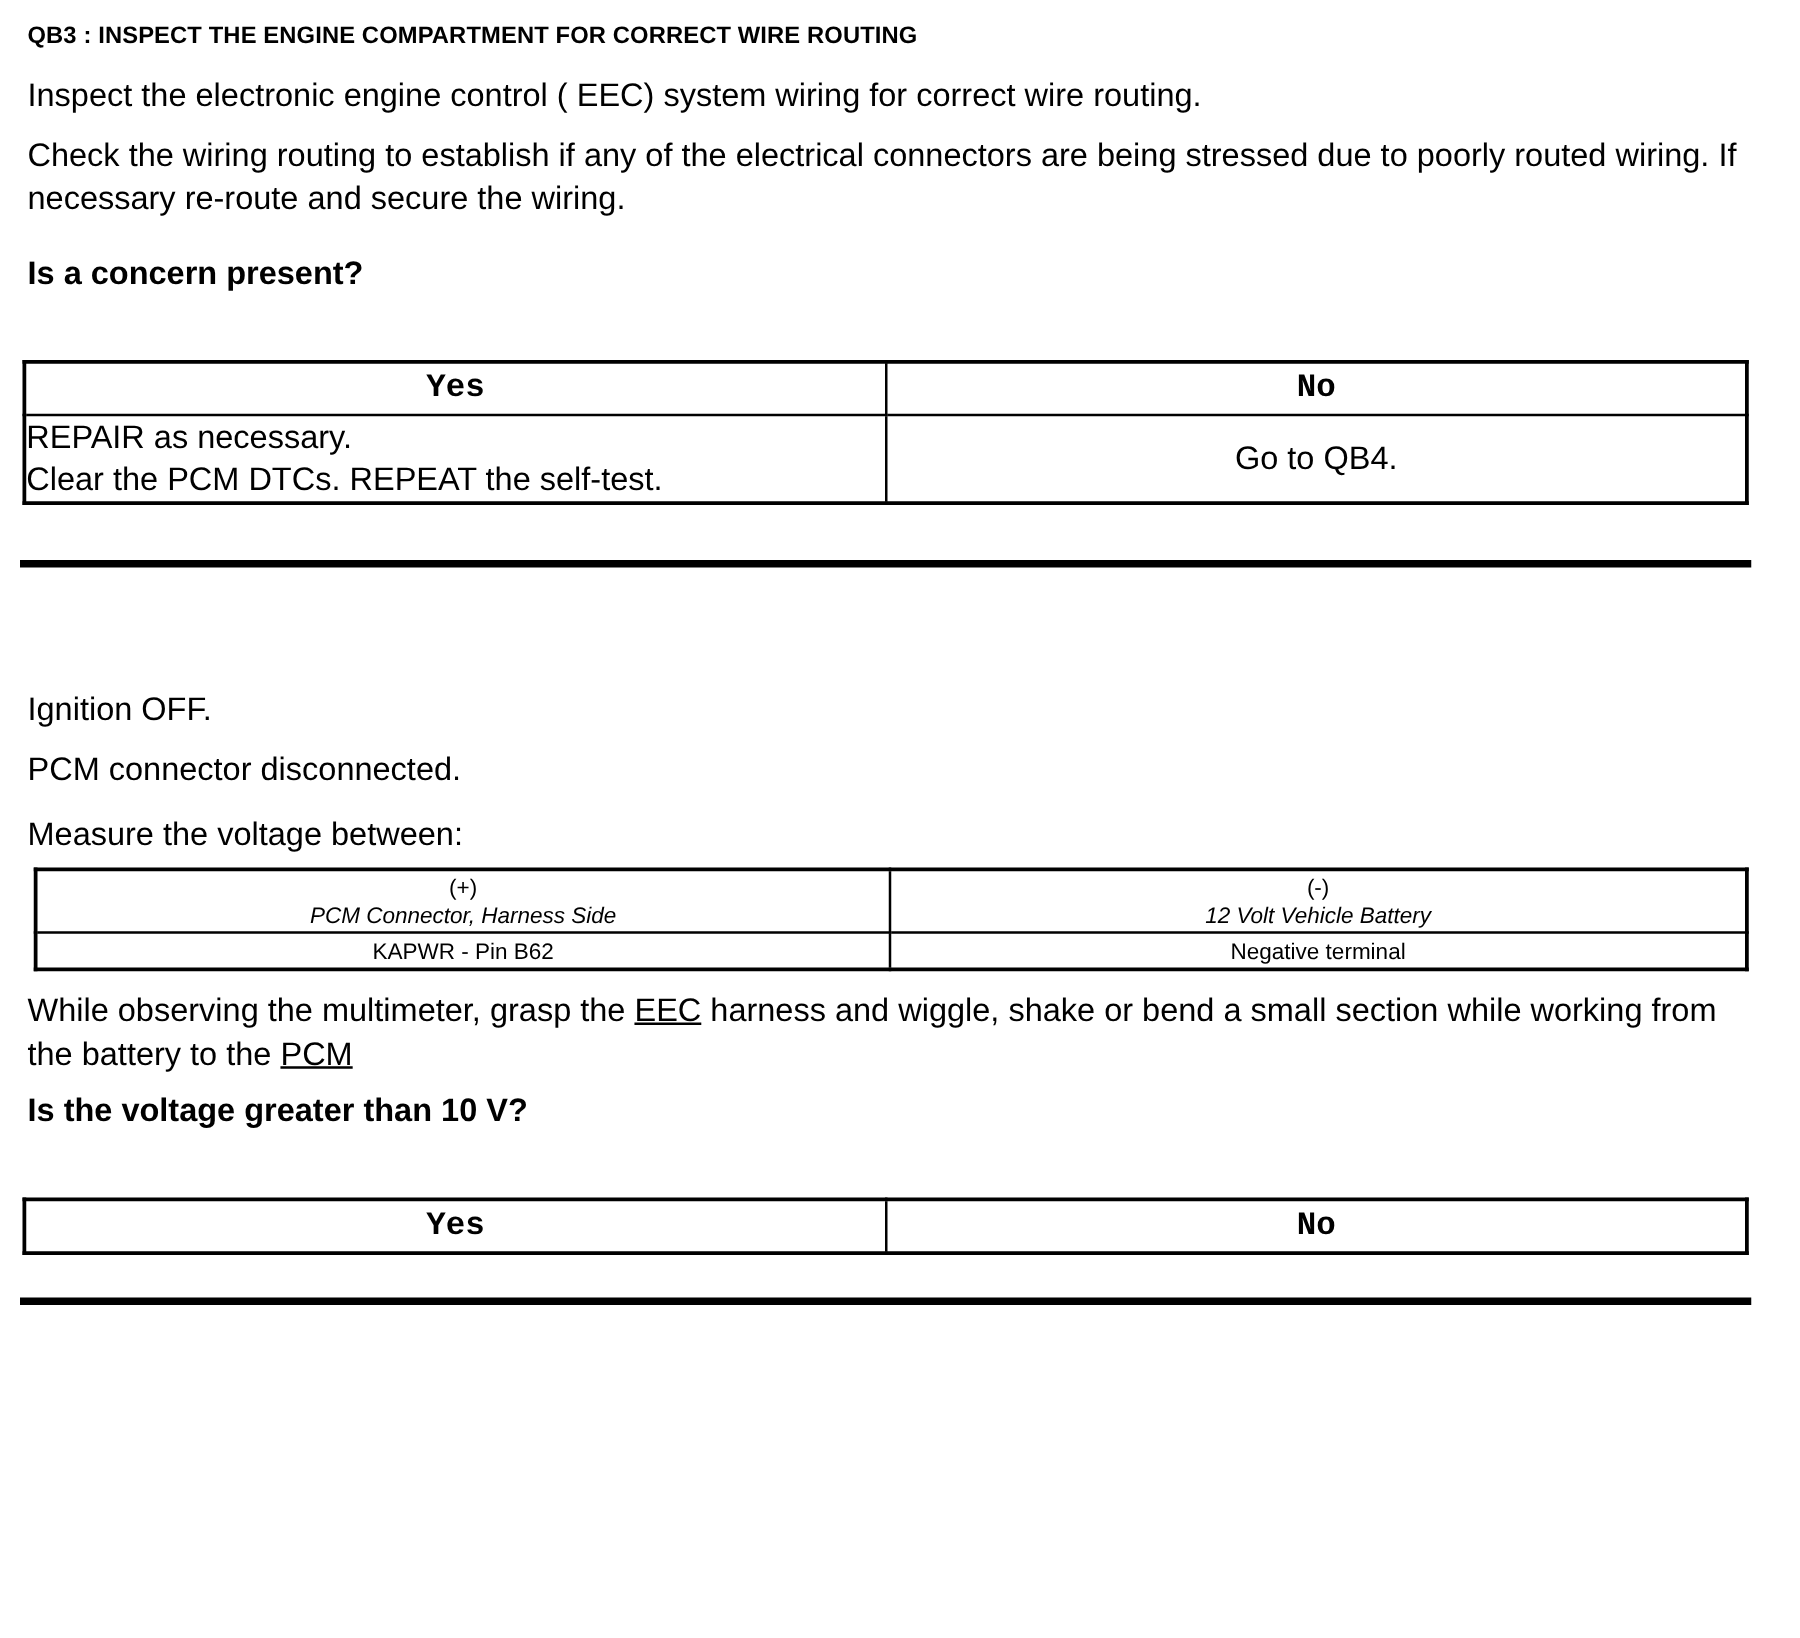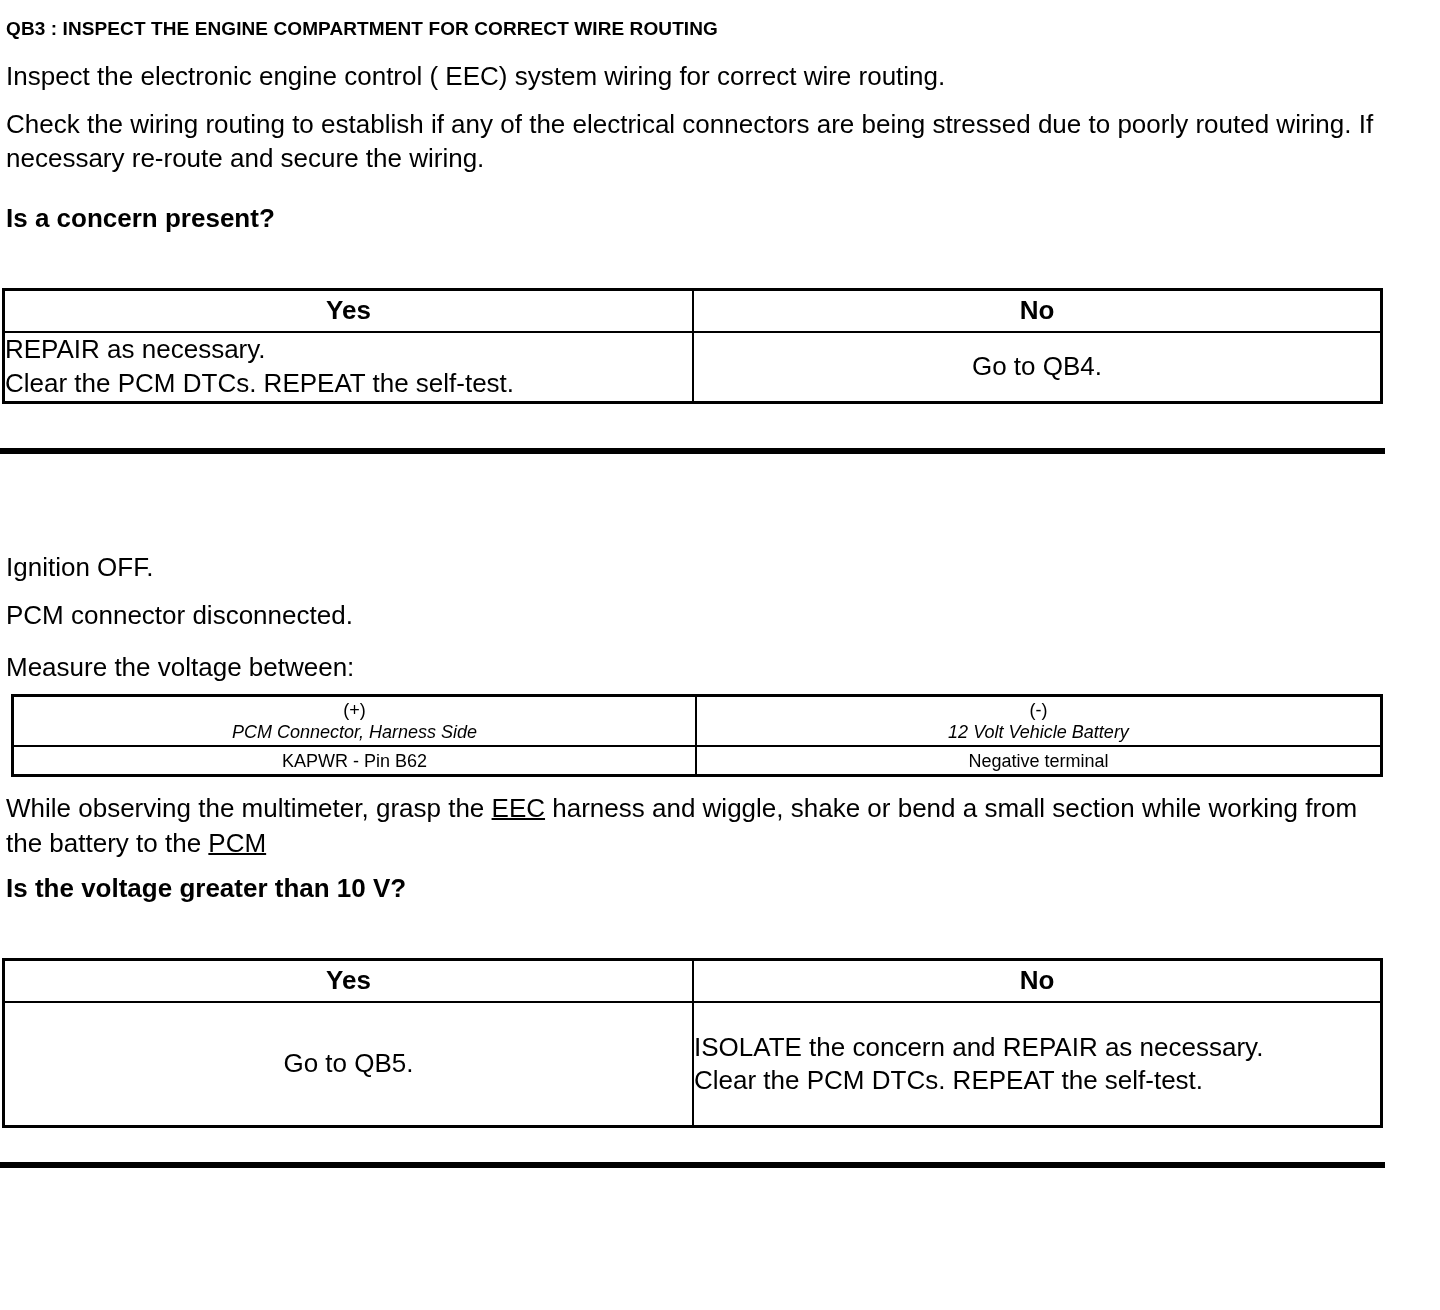--- a/index.html
+++ b/index.html
@@ -14,21 +14,21 @@
     font-family: "Liberation Sans", sans-serif;
     color: #000000;
     overflow: hidden;
     position: relative;
   }
   .page {
     position: relative;
     width: 1440px;
     height: 1310px;
     box-sizing: border-box;
-    padding: 0 2px;
+    padding: 0 18px;
   }
 
   
   .step-heading {
     font-size: 19px;
     font-weight: bold;
     letter-spacing: 0.1px;
     line-height: 1.2;
     margin: 0 0 0 4px;
     white-space: nowrap;
@@ -77,20 +77,21 @@
     border: 2px solid #000;
     padding: 0;
     vertical-align: middle;
   }
   table.decision th {
     font-size: 26px;
     font-weight: bold;
     text-align: center;
     height: 40px;
     line-height: 1.2;
+    font-family: Liberation Mono, monospace;
   }
   table.decision td {
     font-size: 26px;
     font-weight: normal;
     line-height: 1.28;
   }
   td.cell-left {
     text-align: left;
     padding: 3px 2px 5px 3px;
   }
@@ -248,29 +249,20 @@
     <table class="decision tbl-2">
       <colgroup>
         <col class="col-yes">
         <col class="col-no">
       </colgroup>
       <tbody>
         <tr>
           <th>Yes</th>
           <th>No</th>
         </tr>
-        <tr>
-          <td class="cell-center">
-            <div>Go to QB5.</div>
-          </td>
-          <td class="cell-left">
-            <div>ISOLATE the concern and REPAIR as necessary.</div>
-            <div>Clear the PCM DTCs. REPEAT the self-test.</div>
-          </td>
-        </tr>
       </tbody>
     </table>
 
     <div class="sp-34"></div>
 
     <div class="section-rule"></div>
 
   </div>
 
 </div>

